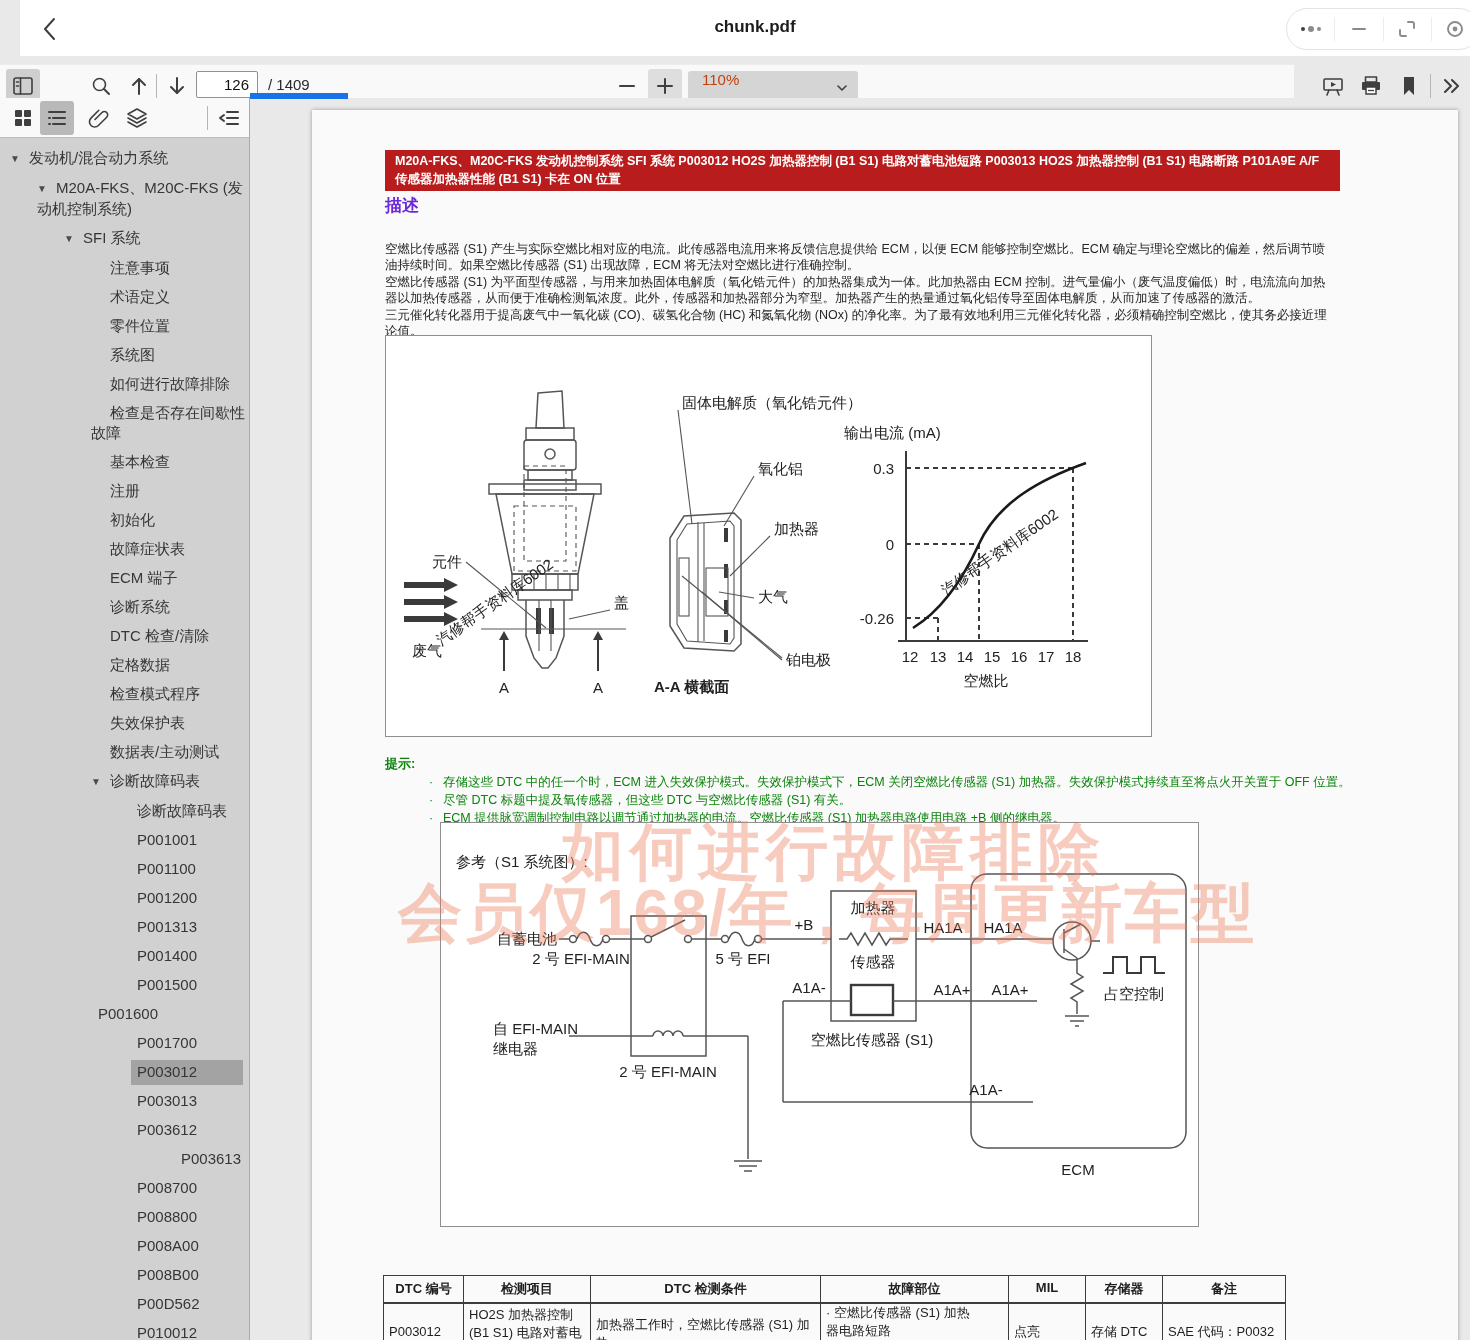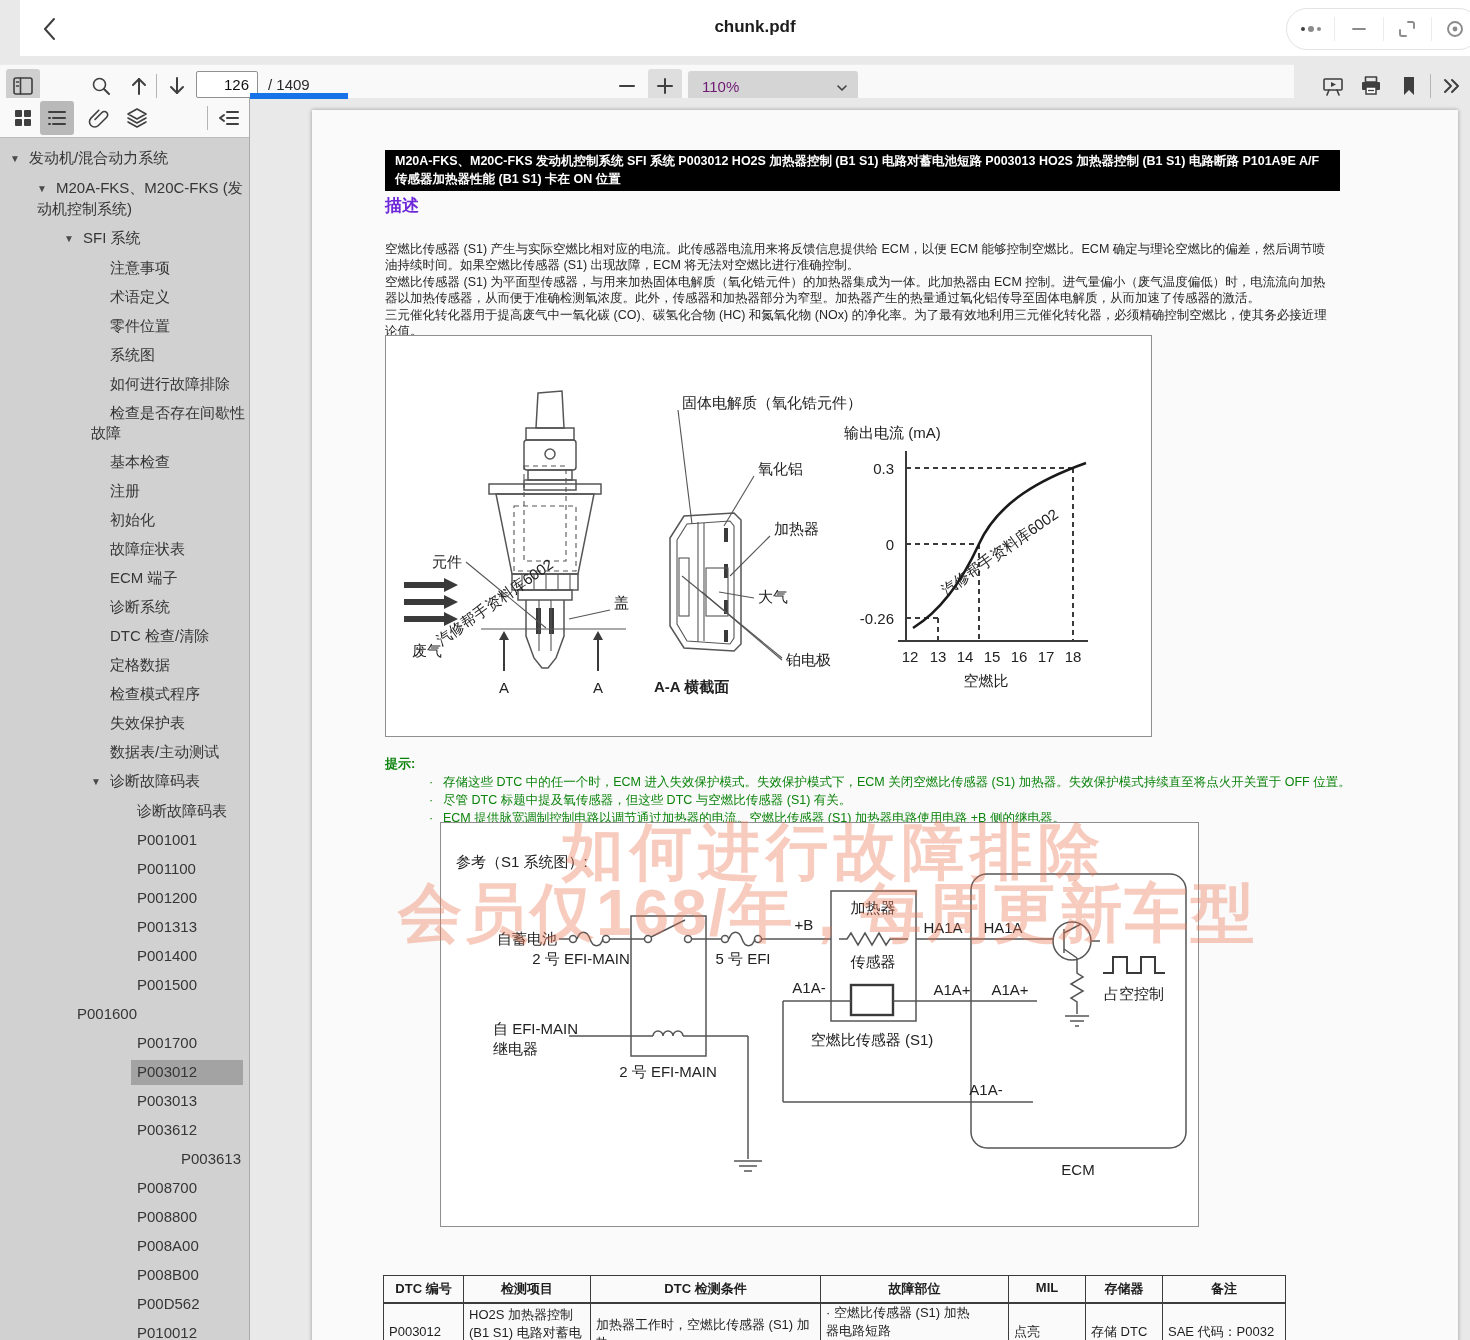--- a/index.html
+++ b/index.html
@@ -16,40 +16,40 @@
   
   .toolbar{position:absolute;left:0;top:56px;width:1294px;height:42px;background:#f9f9fa;
            border-top:1px solid #ececec;border-bottom:1px solid #b9b9b9;margin-top:8px;}
   .tb-btn{position:absolute;top:4px;width:34px;height:34px;border-radius:3px;display:flex;align-items:center;justify-content:center;cursor:pointer;}
   .tb-btn.active{background:#cfcfcf;}
   .tb-div{position:absolute;top:9px;width:1px;height:24px;background:#b5b5b5;}
   .page-input{position:absolute;left:196px;top:6px;width:62px;height:27px;border:1px solid #919191;border-radius:2px;
               background:#fff;font-size:15px;text-align:right;padding:0 8px 0 2px;box-sizing:border-box;color:#111;}
   .page-total{position:absolute;left:268px;top:11px;font-size:15px;color:#2a2a2a;}
   .zoom-drop{position:absolute;left:688px;top:6px;width:170px;height:30px;background:#d5d5d5;border-radius:3px;
-             font-size:15px;color:#701a75;display:flex;align-items:center;padding-left:14px;box-sizing:border-box;cursor:pointer;}
+             font-size:15px;color:#c2410c;display:flex;padding-left:14px;box-sizing:border-box;cursor:pointer;}
   .zoom-drop .zcaret{position:absolute;right:10px;top:9px;}
   .loadbar{position:absolute;left:250px;top:93px;width:98px;height:6px;background:#1873e8;z-index:40;}
   
   .sidebar{position:absolute;left:0;top:98px;width:250px;bottom:0;background:#d1d1d1;border-right:1px solid #ababab;box-sizing:border-box;}
   .sb-toolbar{position:absolute;left:0;top:0;width:100%;height:40px;background:#f9f9fa;border-bottom:1px solid #bdbdbd;box-sizing:border-box;}
   .sb-btn{position:absolute;top:3px;width:34px;height:34px;border-radius:3px;display:flex;align-items:center;justify-content:center;cursor:pointer;}
   .sb-btn.active{background:#b9b9b9;}
   .sb-div{position:absolute;top:8px;left:207px;width:1px;height:24px;background:#b5b5b5;}
   .tree{position:absolute;left:0;top:41px;right:0;bottom:0;overflow:hidden;padding-top:5px;}
   .tree-item{font-size:15px;line-height:20px;padding-top:4px;padding-bottom:5px;padding-right:4px;color:#363636;cursor:pointer;}
   .tree-item .caret{display:inline-block;width:19px;font-size:10px;color:#4a4a4a;vertical-align:1px;}
   .tree-item .lbl{color:#363636;}
   .tree-item.selected .lbl{background:#a3a3a3;display:inline-block;min-width:100px;padding:2px 6px 3px 6px;margin:-2px 0 -3px -6px;}
   
   .content{position:absolute;left:250px;top:98px;right:0;bottom:0;background:#e9e9e9;overflow:hidden;}
   .page{position:absolute;left:62px;top:12px;width:1146px;height:1560px;background:#fafafa;
         box-shadow:0 0 4px rgba(0,0,0,.35);}
   .docblock{position:absolute;}
-  .hdr-bar{left:73px;top:40px;width:955px;background:#000000;color:#fff;font-weight:bold;font-size:12.5px;
+  .hdr-bar{left:73px;top:40px;width:955px;background:#b91c1c;color:#fff;font-weight:bold;font-size:12.5px;
            line-height:17.5px;padding:3px 10px;box-sizing:border-box;}
   .sec-title{left:73px;top:84px;font-size:17px;font-weight:bold;color:#6d28d9;}
   .desc{left:73px;top:131px;width:950px;font-size:12.5px;line-height:16.4px;color:#262626;}
   .desc p{margin:0;}
   .figbox{border:1px solid #8f8f8f;background:#fff;}
   .fig1{left:73px;top:225px;width:765px;height:400px;}
   .fig2{left:128px;top:712px;width:757px;height:403px;}
   .hint-label{left:73px;top:645px;font-size:13px;font-weight:bold;color:#0b830b;}
   .hint-list{left:107px;top:663px;width:930px;}
   .hint-line{font-size:12.5px;line-height:18px;color:#0b830b;white-space:nowrap;}
@@ -271,21 +271,21 @@
       <div class="tree-item" style="padding-left: 91px;"><span class="caret"></span><span class="lbl">失效保护表</span></div>
       <div class="tree-item" style="padding-left: 91px;"><span class="caret"></span><span class="lbl">数据表/主动测试</span></div>
       <div class="tree-item" style="padding-left: 91px;"><span class="caret">▼</span><span class="lbl">诊断故障码表</span></div>
       <div class="tree-item" style="padding-left: 118px;"><span class="caret"></span><span class="lbl">诊断故障码表</span></div>
       <div class="tree-item" style="padding-left: 118px;"><span class="caret"></span><span class="lbl">P001001</span></div>
       <div class="tree-item" style="padding-left: 118px;"><span class="caret"></span><span class="lbl">P001100</span></div>
       <div class="tree-item" style="padding-left: 118px;"><span class="caret"></span><span class="lbl">P001200</span></div>
       <div class="tree-item" style="padding-left: 118px;"><span class="caret"></span><span class="lbl">P001313</span></div>
       <div class="tree-item" style="padding-left: 118px;"><span class="caret"></span><span class="lbl">P001400</span></div>
       <div class="tree-item" style="padding-left: 118px;"><span class="caret"></span><span class="lbl">P001500</span></div>
-      <div class="tree-item" style="padding-left: 58px;"><span class="caret"></span><span class="lbl">P001600</span></div>
+      <div class="tree-item" style="padding-left: 79px;"><span class="caret"></span><span class="lbl">P001600</span></div>
       <div class="tree-item" style="padding-left: 118px;"><span class="caret"></span><span class="lbl">P001700</span></div>
       <div class="tree-item selected" style="padding-left: 118px;"><span class="caret"></span><span class="lbl">P003012</span></div>
       <div class="tree-item" style="padding-left: 118px;"><span class="caret"></span><span class="lbl">P003013</span></div>
       <div class="tree-item" style="padding-left: 118px;"><span class="caret"></span><span class="lbl">P003612</span></div>
       <div class="tree-item" style="padding-left: 118px; margin-left: 44px;"><span class="caret"></span><span class="lbl">P003613</span></div>
       <div class="tree-item" style="padding-left: 118px;"><span class="caret"></span><span class="lbl">P008700</span></div>
       <div class="tree-item" style="padding-left: 118px;"><span class="caret"></span><span class="lbl">P008800</span></div>
       <div class="tree-item" style="padding-left: 118px;"><span class="caret"></span><span class="lbl">P008A00</span></div>
       <div class="tree-item" style="padding-left: 118px;"><span class="caret"></span><span class="lbl">P008B00</span></div>
       <div class="tree-item" style="padding-left: 118px;"><span class="caret"></span><span class="lbl">P00D562</span></div>

